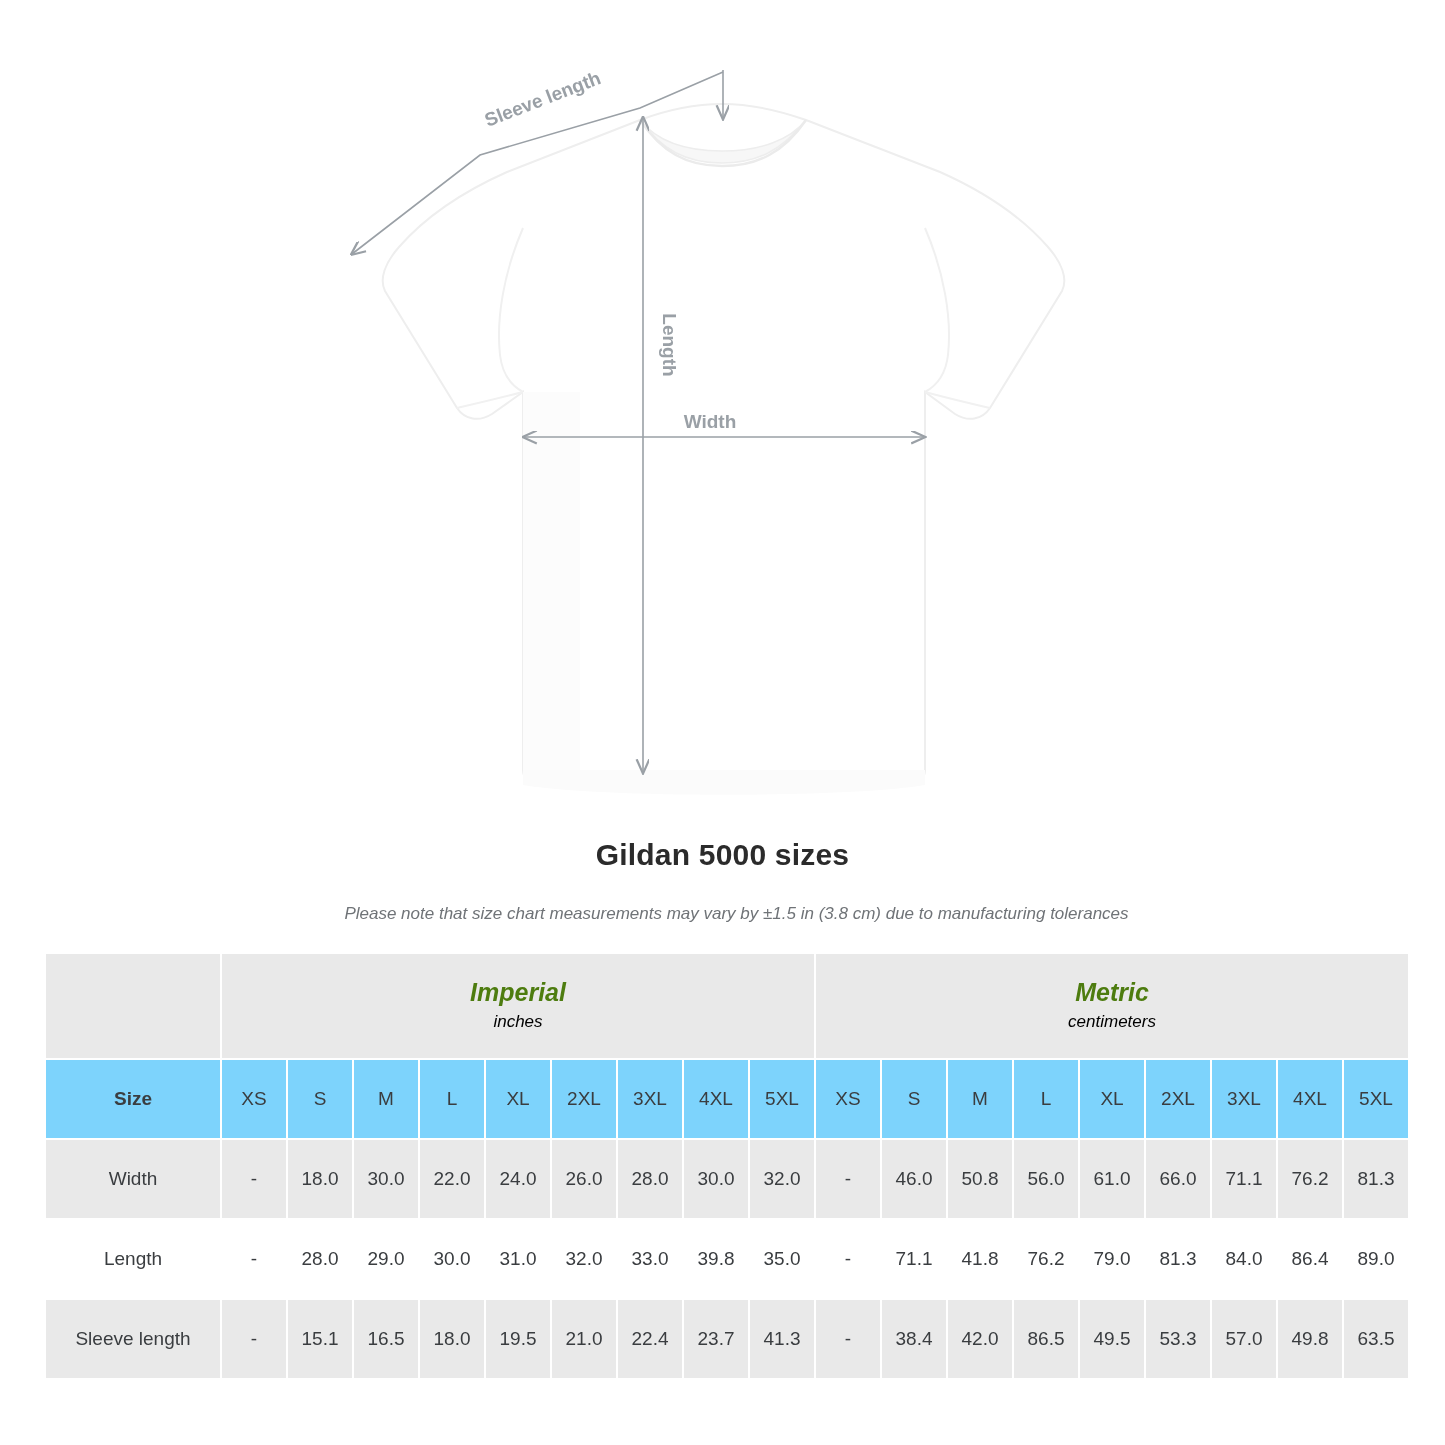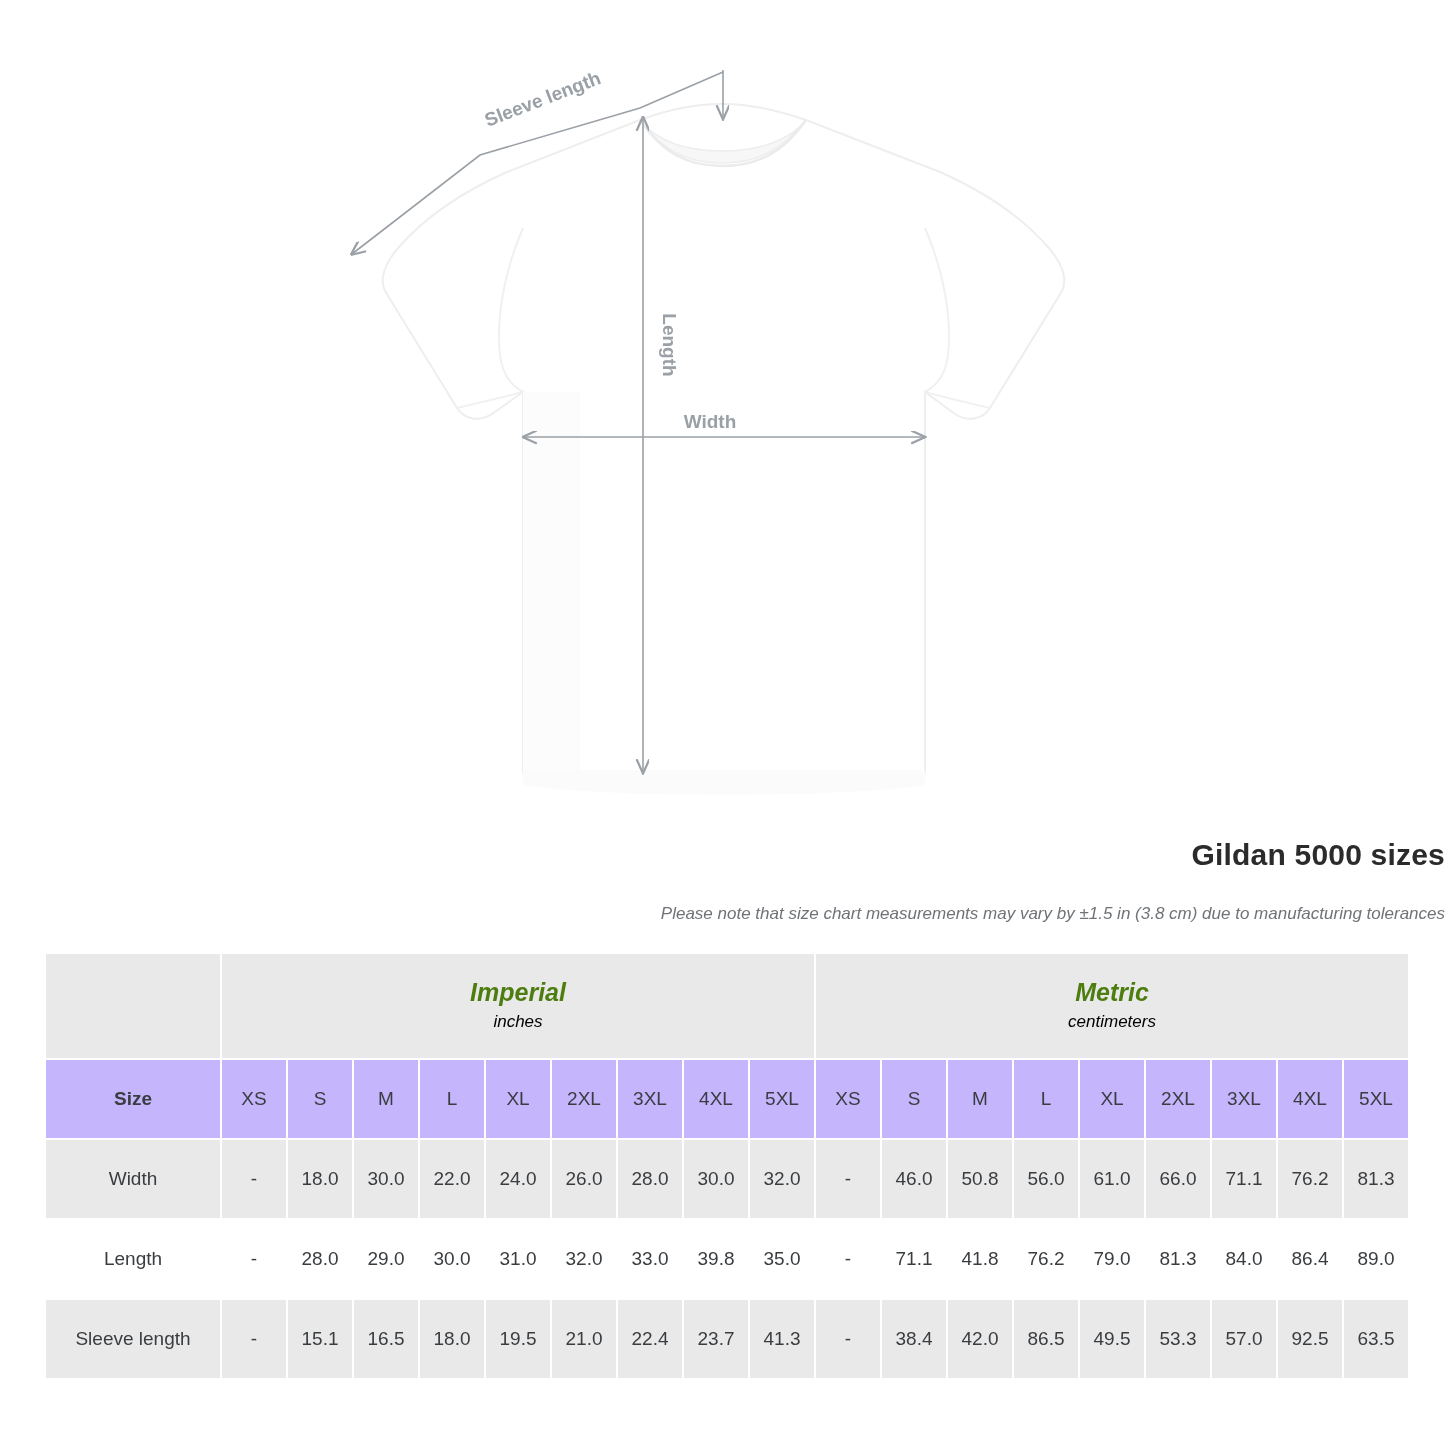--- a/index.html
+++ b/index.html
@@ -22,21 +22,21 @@
     height: 820px;
   }
   .illu-svg {
     position: absolute;
     top: 0;
     left: 0;
   }
 
   
   .title-block {
-    text-align: right;
+    text-align: center;
     margin-top: 18px;
   }
   .chart-title {
     font-size: 30px;
     font-weight: bold;
     color: #2b2b2b;
     letter-spacing: 0.2px;
   }
   .chart-note {
     font-size: 17px;
@@ -77,21 +77,21 @@
     color: #4d7c0f;
     line-height: 1.25;
   }
   .unit-head .unit-sub {
     font-size: 17px;
     font-style: italic;
     color: #000000;
     line-height: 1.6;
   }
   tr.head-row td {
-    background: #c4b5fd;
+    background: #7dd3fc;
     height: 78px;
     font-size: 19px;
     color: #3a3d40;
   }
   tr.head-row td.rowlabel {
     font-weight: bold;
     font-size: 19px;
   }
   tr.data-row td {
     height: 78px;
@@ -297,18 +297,18 @@
         <td>22.4</td>
         <td>23.7</td>
         <td>41.3</td>
         <td>-</td>
         <td>38.4</td>
         <td>42.0</td>
         <td>86.5</td>
         <td>49.5</td>
         <td>53.3</td>
         <td>57.0</td>
-        <td>92.5</td>
+        <td>49.8</td>
         <td>63.5</td>
       </tr>
     </tbody>
   </table>
 </div>
 
 </body></html>

